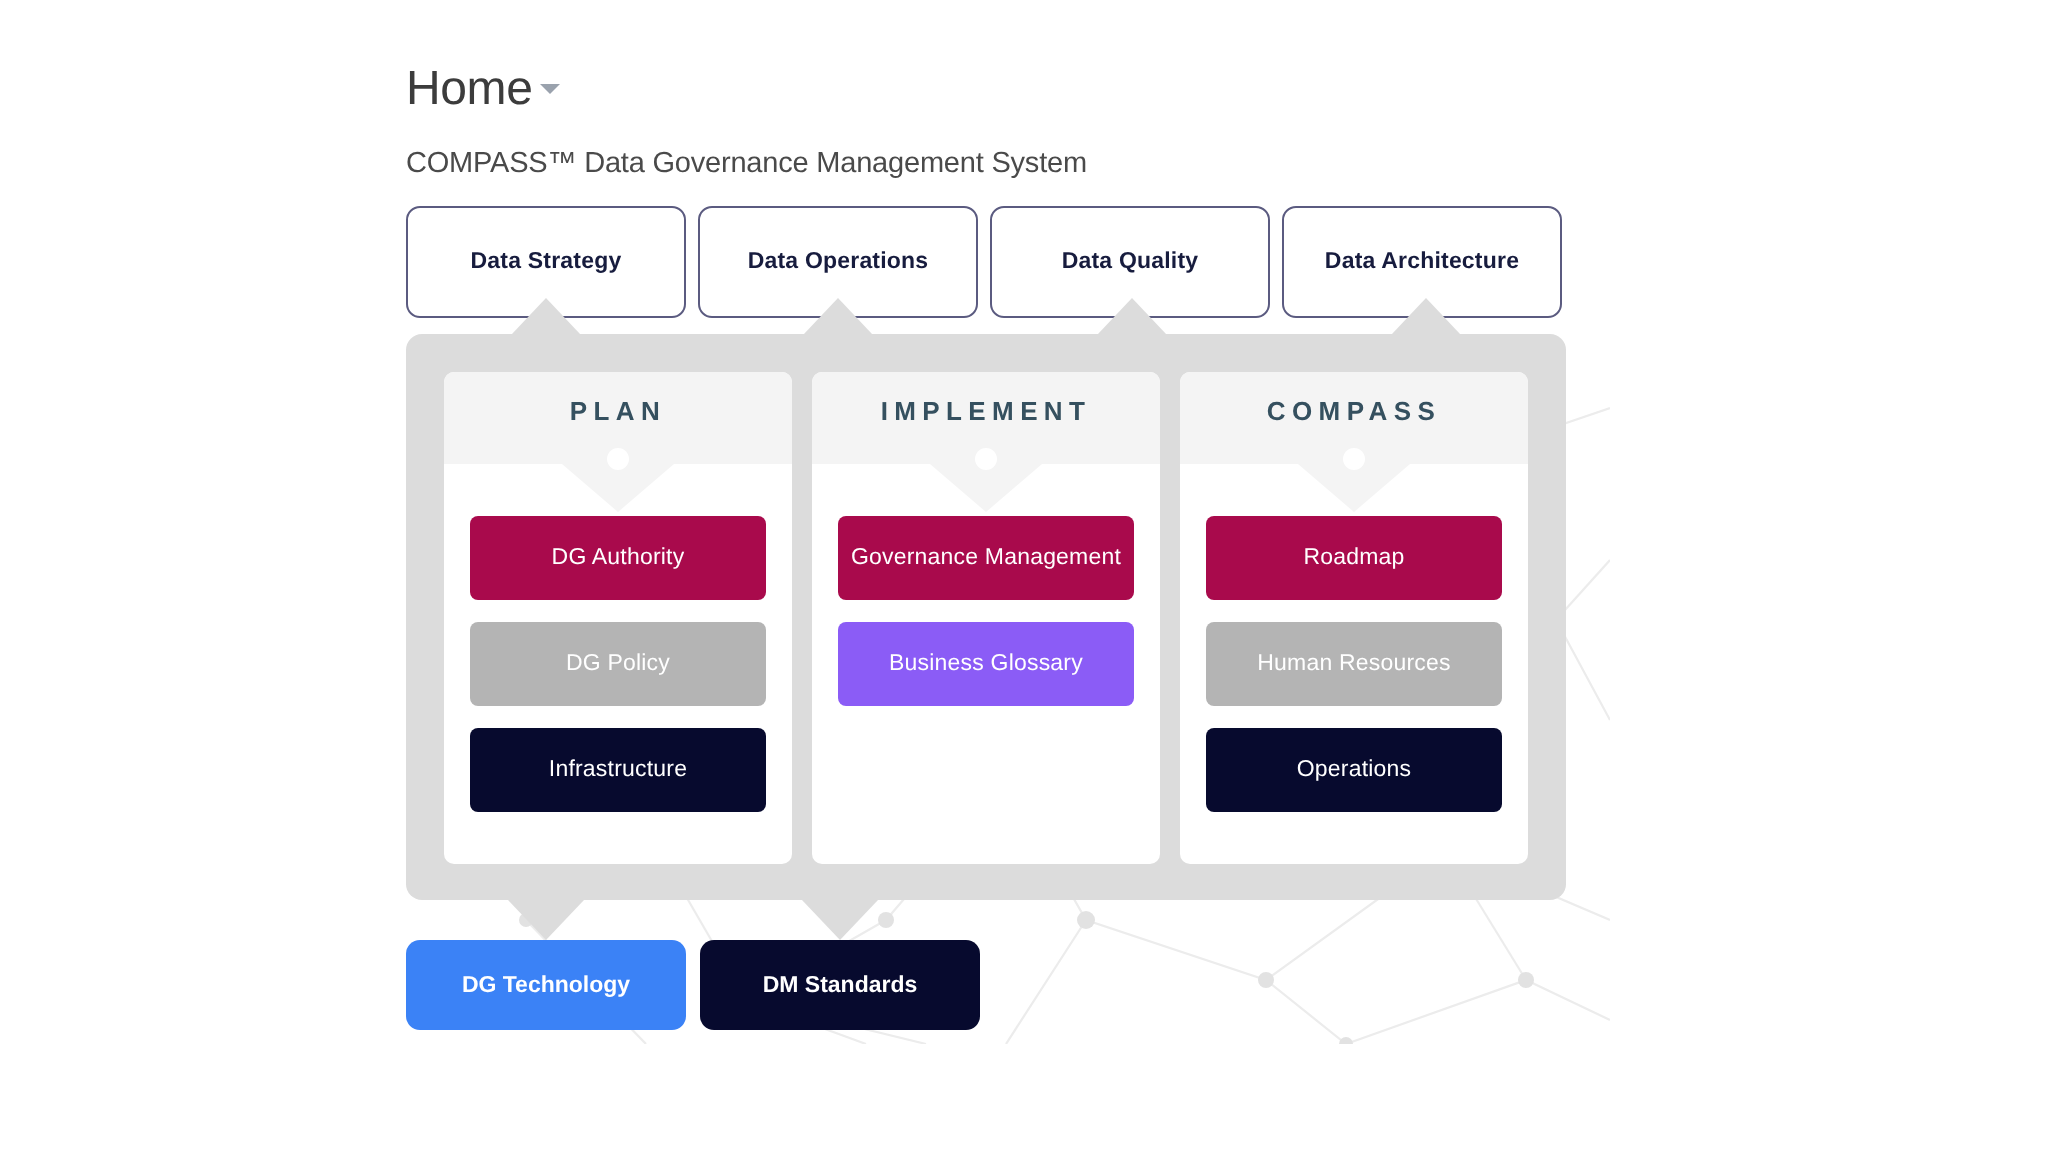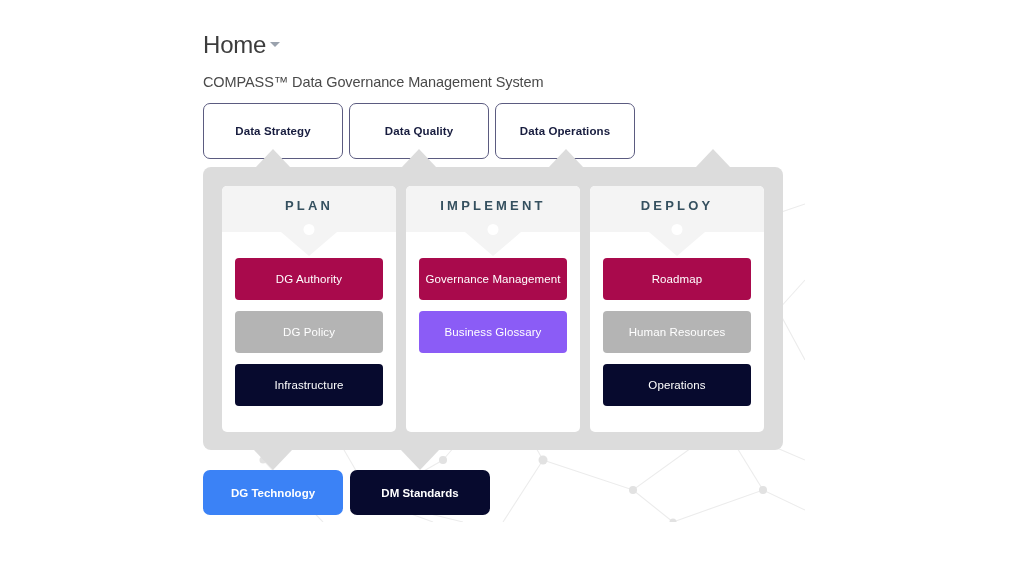--- a/index.html
+++ b/index.html
@@ -267,25 +267,28 @@
     <div id="page-title">Home</div>
     <div id="title-caret"></div>
   </div>
 
   <div id="page-subtitle">COMPASS™ Data Governance Management System</div>
 
   <div id="top-nav">
     <div class="nav-btn w0">
       <span>Data Strategy</span>
     </div>
+    <div class="nav-btn w2">
+      <span>Data Operations</span>
+    </div>
     <div class="nav-btn w1">
       <span>Data Quality</span>
     </div>
-    <div class="nav-btn w2">
-      <span>Data Operations</span>
+    <div class="nav-btn w3">
+      <span>Data Architecture</span>
     </div>
   </div>
 
   <div class="up-arrow" style="left:256px; top:149px;"></div>
   <div class="up-arrow" style="left:402px; top:149px;"></div>
   <div class="up-arrow" style="left:549px; top:149px;"></div>
   <div class="up-arrow" style="left:696px; top:149px;"></div>
 
   <div id="matrix-container"></div>
 
@@ -321,21 +324,21 @@
           <span>Governance Management</span>
         </div>
         <div class="tier" style="background:#8b5cf6;">
           <span>Business Glossary</span>
         </div>
       </div>
     </div>
 
     <div class="column">
       <div class="col-header">
-        <div class="col-header-label">DEPLOY</div>
+        <div class="col-header-label">COMPASS</div>
       </div>
       <div class="col-notch"></div>
       <div class="col-dot"></div>
       <div class="col-items">
         <div class="tier" style="background:#a90a4c;">
           <span>Roadmap</span>
         </div>
         <div class="tier" style="background:#b4b4b4;">
           <span>Human Resources</span>
         </div>

